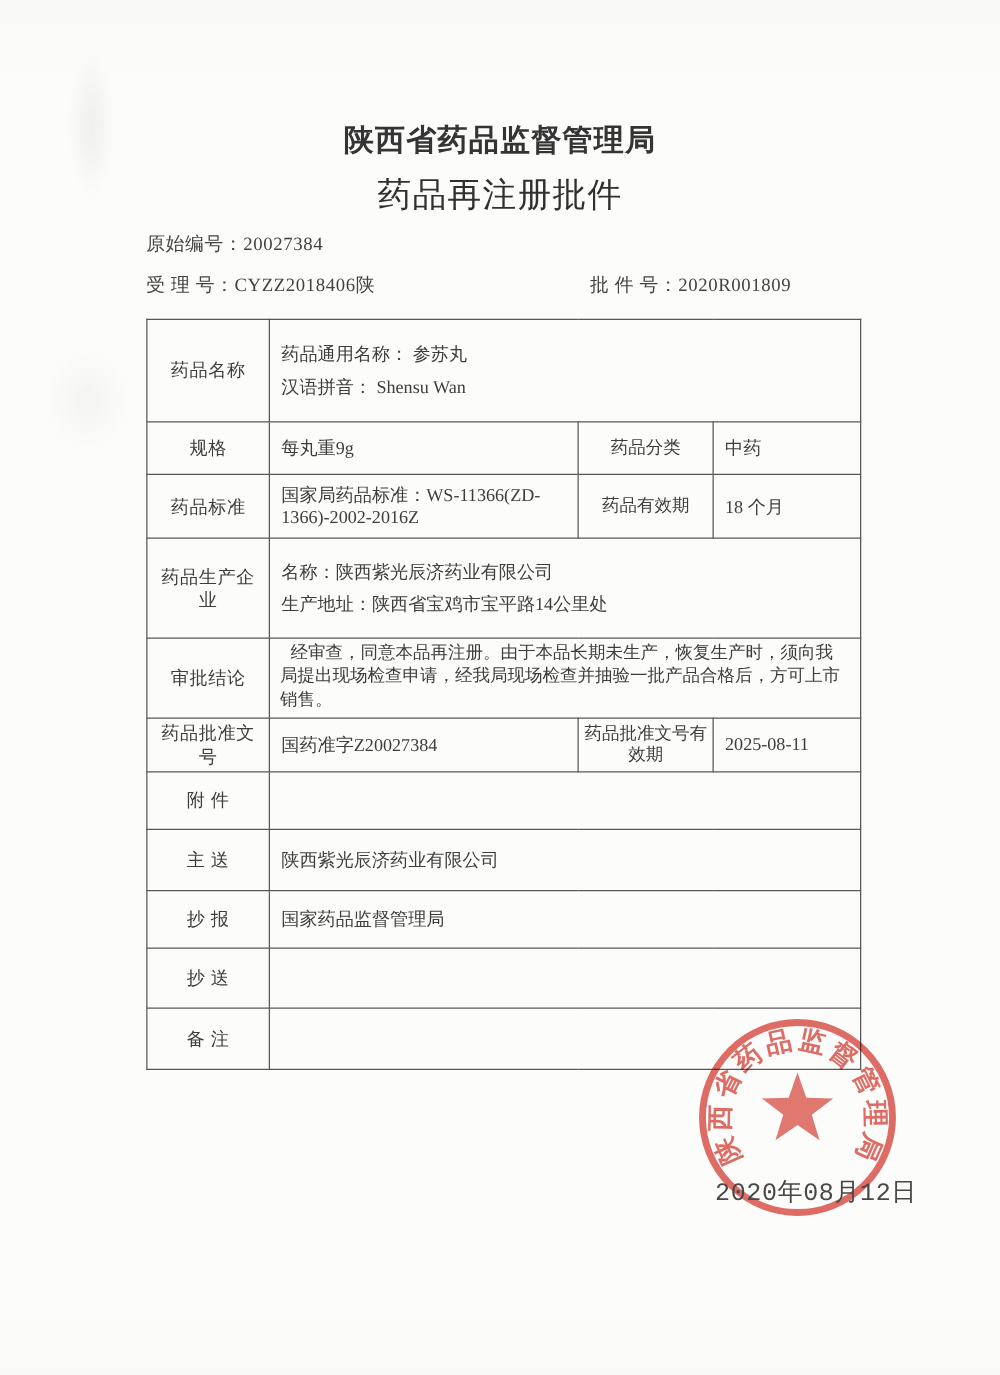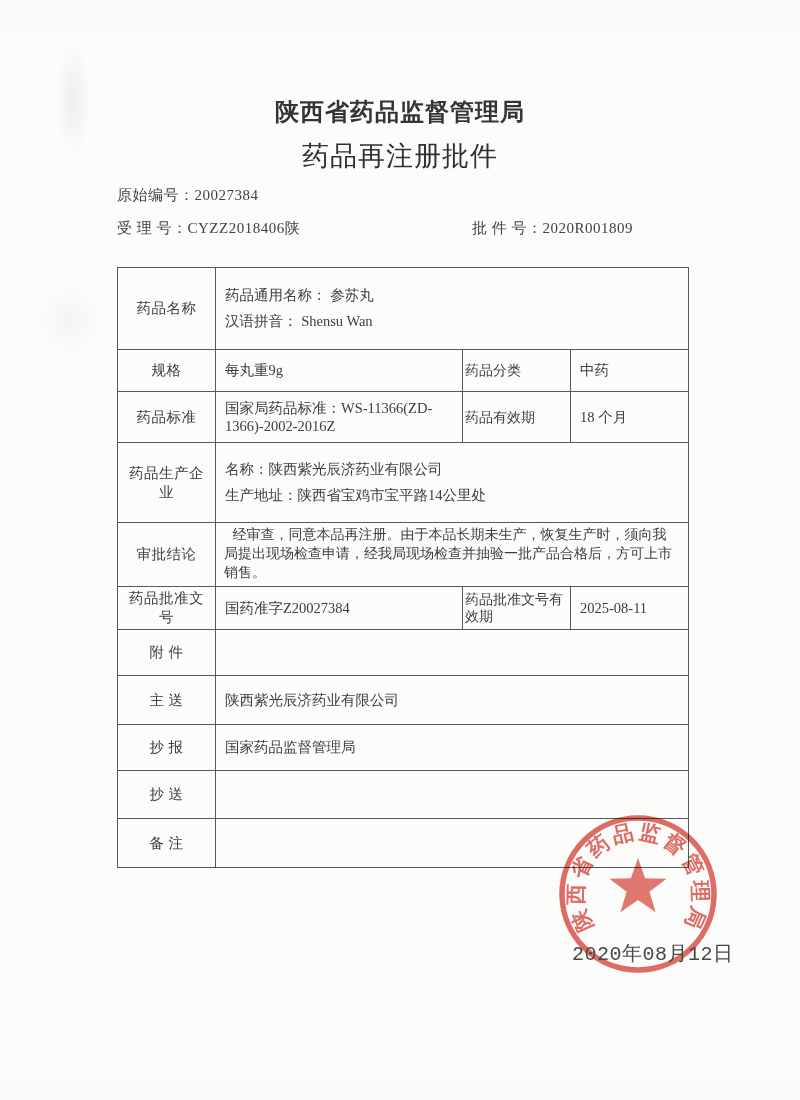--- a/index.html
+++ b/index.html
@@ -28,30 +28,30 @@
     position:absolute; top:138px; left:0; width:100%; text-align:center;
     font-size:27px; letter-spacing:1px; color:#303030; font-weight:normal;
   }
   .info { position:absolute; font-size:15px; color:#424242; letter-spacing:0.5px; }
   .info-original  { left:117px; top:186px; }
   .info-accept    { left:117px; top:219px; }
   .info-approvalno{ left:472px; top:219px;font-family:Liberation Serif, serif; }
   .info .num { letter-spacing:0.5px; }
 
   table.doc-table {
-    position:absolute; left:117px; top:267px; width:571px;
+    position:absolute; left:117px; top:255px; width:571px;
     border-collapse:collapse; table-layout:fixed;
     font-size:14.5px; color:#3d3d3d;border-radius:26px;
   }
   .doc-table td { border:1px solid #58585a; overflow:hidden; }
   .lbl  { text-align:center; vertical-align:middle; padding:2px 4px; letter-spacing:0.5px; }
   .val  { vertical-align:middle; padding:2px 9px; white-space:pre-wrap; text-align:left; }
   .val2lines { vertical-align:middle; padding:6px 9px; }
   .val2lines .line { margin:7px 0; white-space:pre-wrap; }
-  .lbl2 { vertical-align:middle; padding:1px 2px; font-size:14px; line-height:17px; }
+  .lbl2 { text-align:center; vertical-align:middle; padding:1px 2px; font-size:14px; line-height:17px; }
   .conclusion { font-size:14px; line-height:19px; padding:3px 8px; vertical-align:middle; white-space:pre-wrap;font-family:Liberation Mono, monospace; }
 
   .seal {
     position:absolute; left:543px; top:799px; width:190px; height:190px;
     mix-blend-mode:multiply; opacity:0.88; z-index:5;
   }
   .seal-date {
     position:absolute; left:572px; top:940px; z-index:6;
     font-size:20px; color:#474747; letter-spacing:0.5px;font-family:Liberation Mono, monospace;
   }

